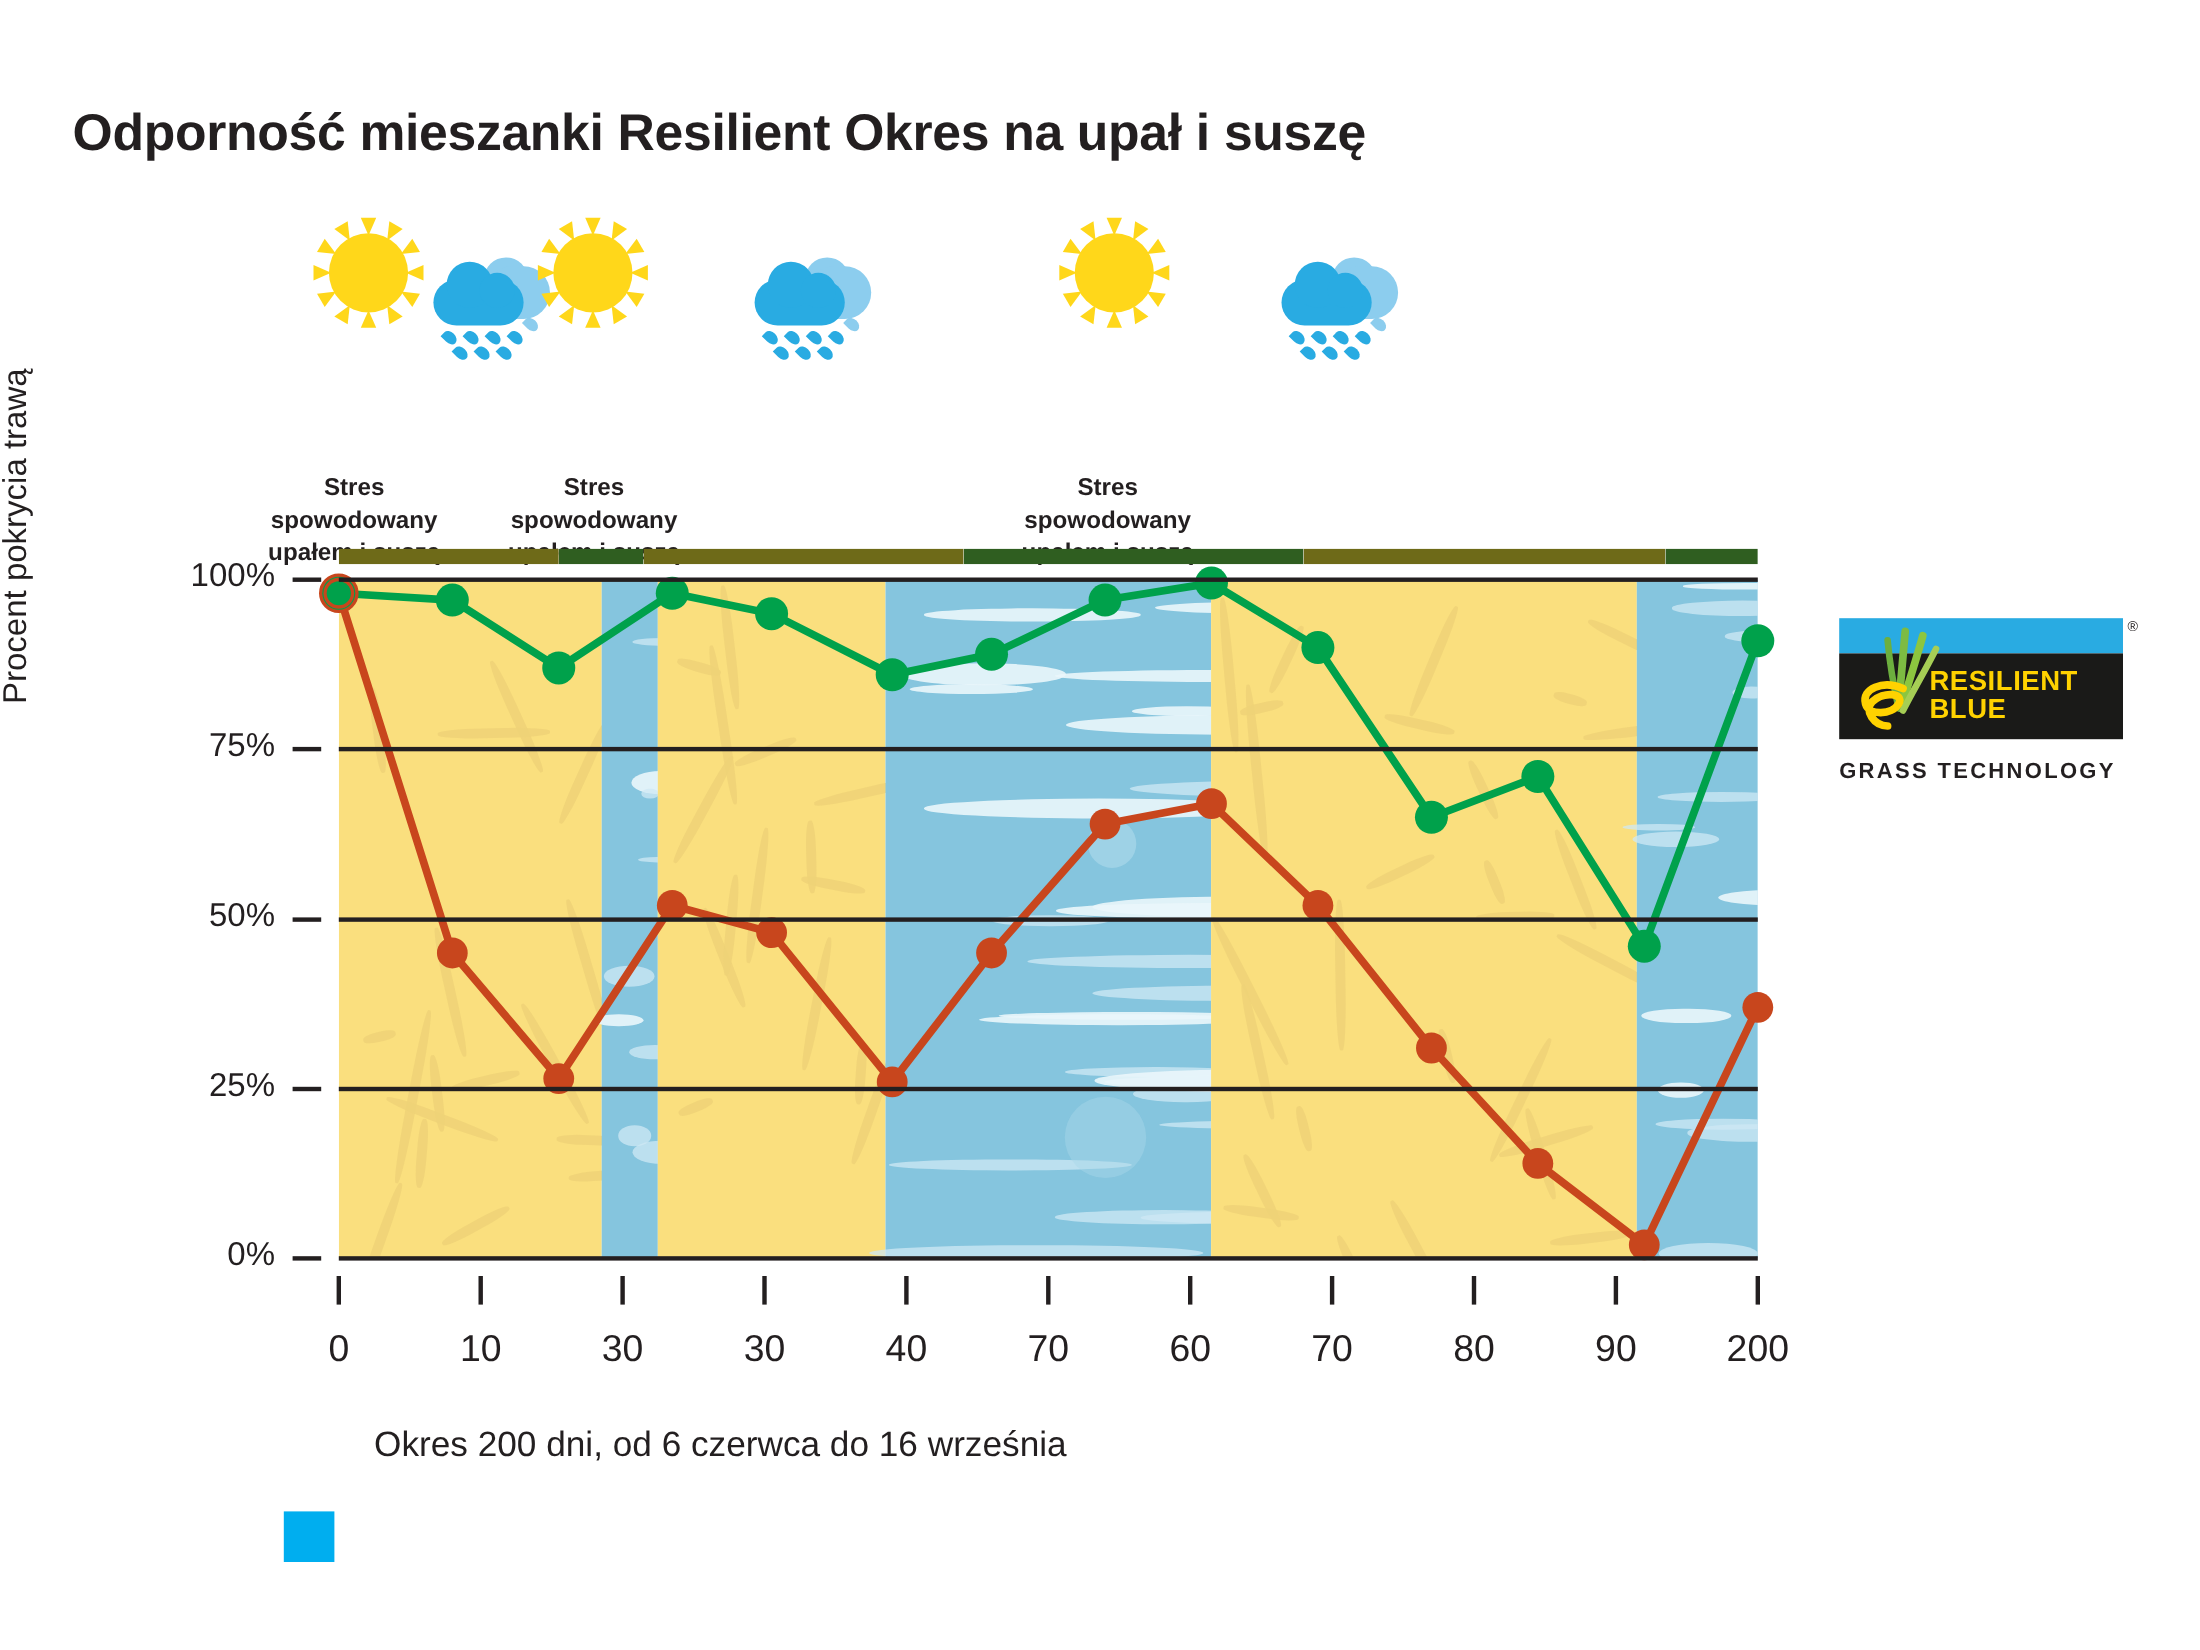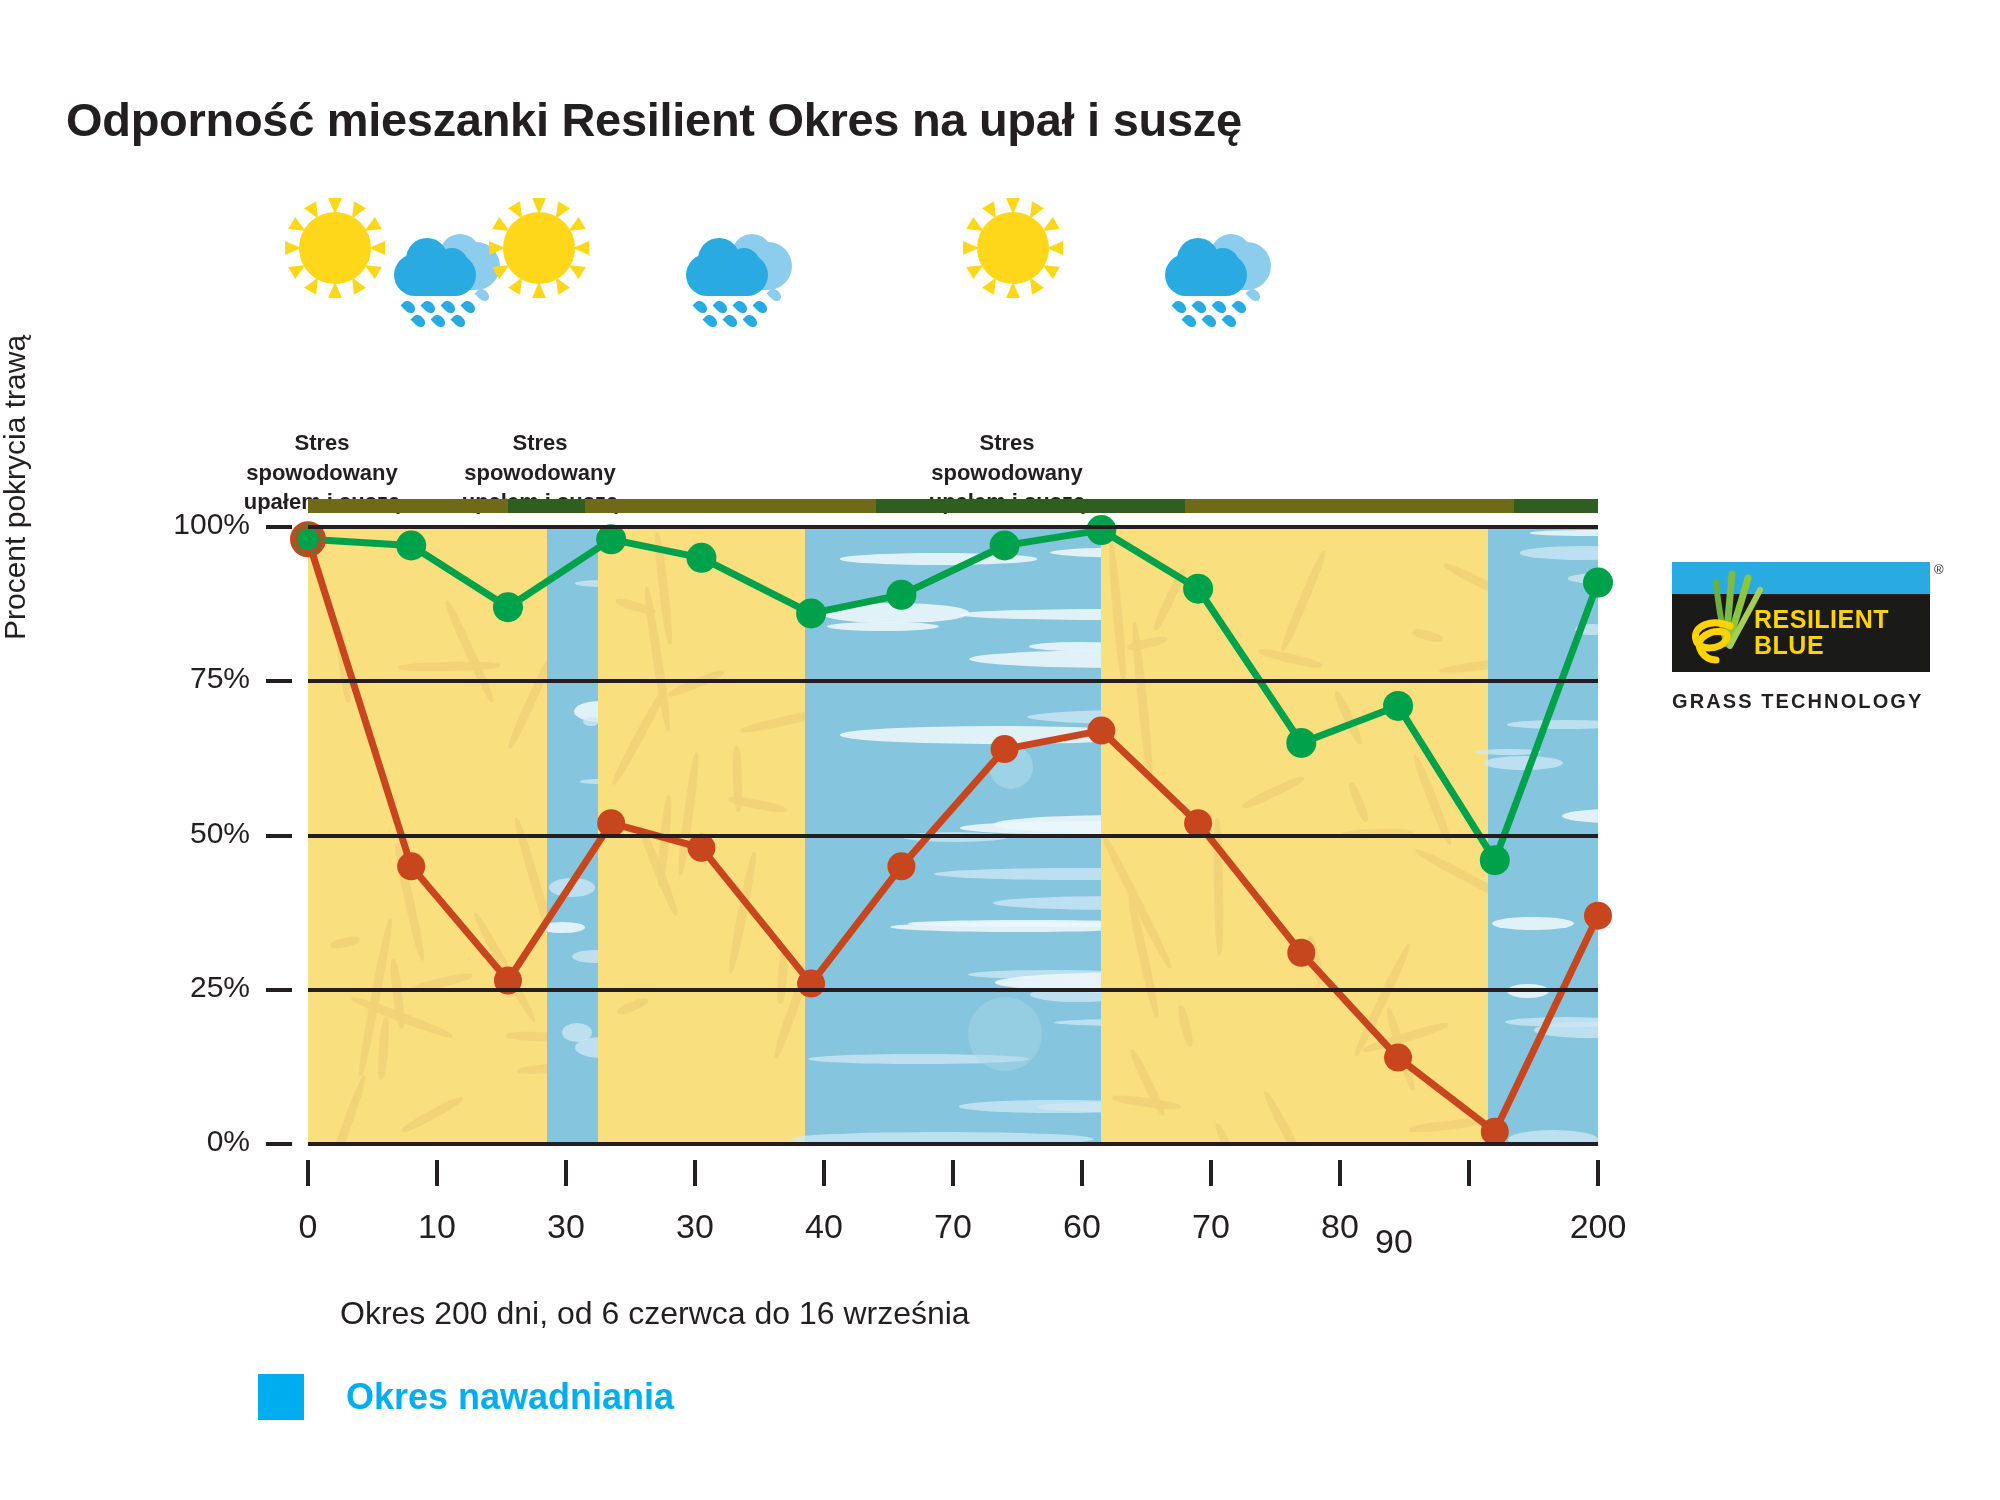--- a/index.html
+++ b/index.html
@@ -972,30 +972,29 @@
     <div class="xticktxt" style="left: 764px; width: 120px; top: 1207px;">40</div>
     <div class="xtickmark" style="left: 951px; top: 1160px;"></div>
     <div class="xticktxt" style="left: 893px; width: 120px; top: 1207px;">70</div>
     <div class="xtickmark" style="left: 1080px; top: 1160px;"></div>
     <div class="xticktxt" style="left: 1022px; width: 120px; top: 1207px;">60</div>
     <div class="xtickmark" style="left: 1209px; top: 1160px;"></div>
     <div class="xticktxt" style="left: 1151px; width: 120px; top: 1207px;">70</div>
     <div class="xtickmark" style="left: 1338px; top: 1160px;"></div>
     <div class="xticktxt" style="left: 1280px; width: 120px; top: 1207px;">80</div>
     <div class="xtickmark" style="left: 1467px; top: 1160px;"></div>
-    <div class="xticktxt" style="left: 1334px; width: 120px; top: 1207px; margin-top: 15px;">90</div>
+    <div class="xticktxt" style="left: 1409px; width: 120px; top: 1207px;">90</div>
     <div class="xtickmark" style="left: 1596px; top: 1160px;"></div>
     <div class="xticktxt" style="left: 1538px; width: 120px; top: 1207px;">200</div>
   </div>
 <div id="yaxis-title">Procent pokrycia trawą</div>
 <div id="xaxis-title">Okres 200 dni, od 6 czerwca do 16 września</div>
 
 <div id="legend">
   <div class="swatch"></div>
-  <div class="txt">Okres nawadniania</div>
 </div>
 
 <div id="series-label">
 </div>
 
 <div id="logo">
   <div class="mark">
     <div class="cyanbar"></div>
     <div class="blackbox"></div>
     <svg width="90" height="104" viewBox="0 0 90 104" style="position:absolute;left:14px;top:6px">

